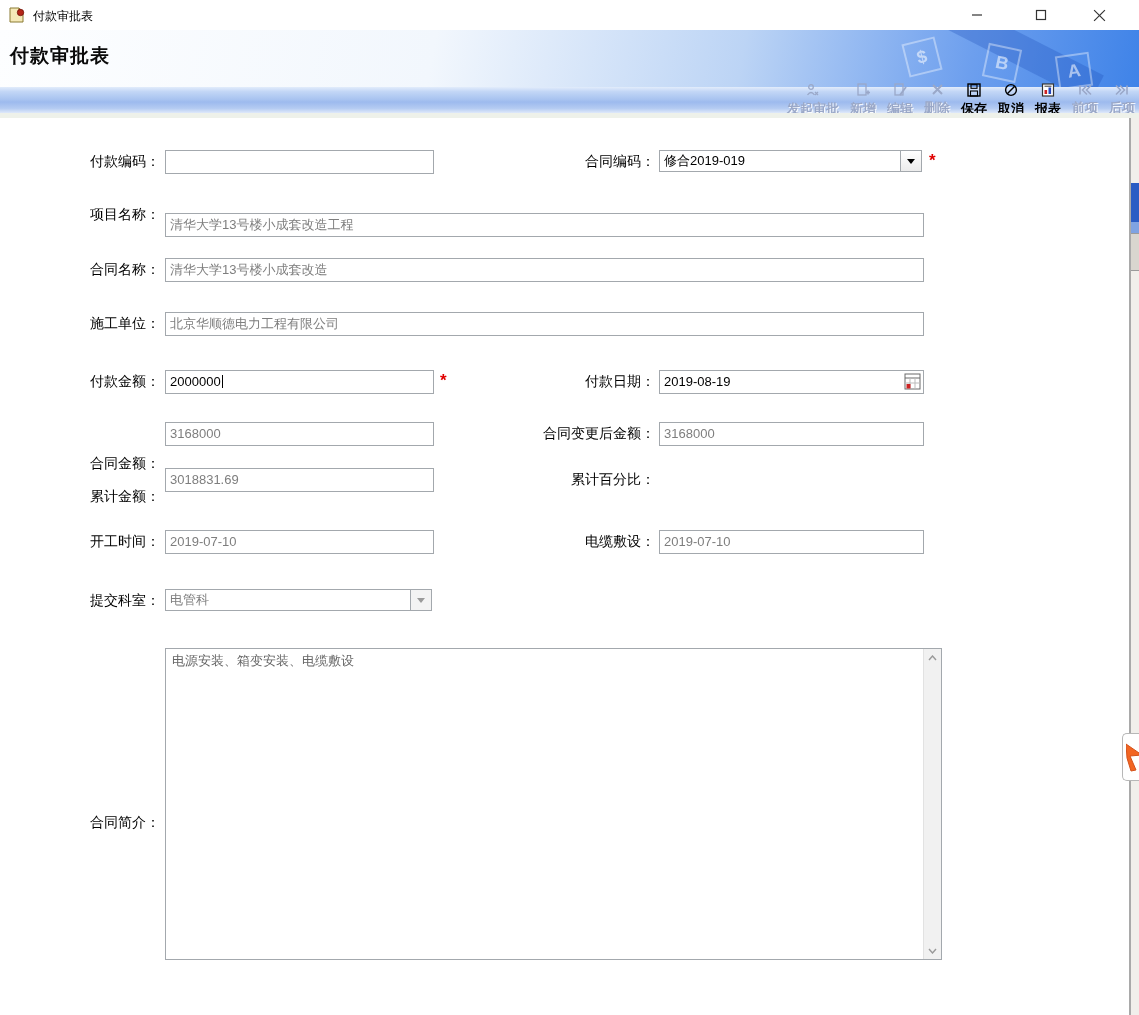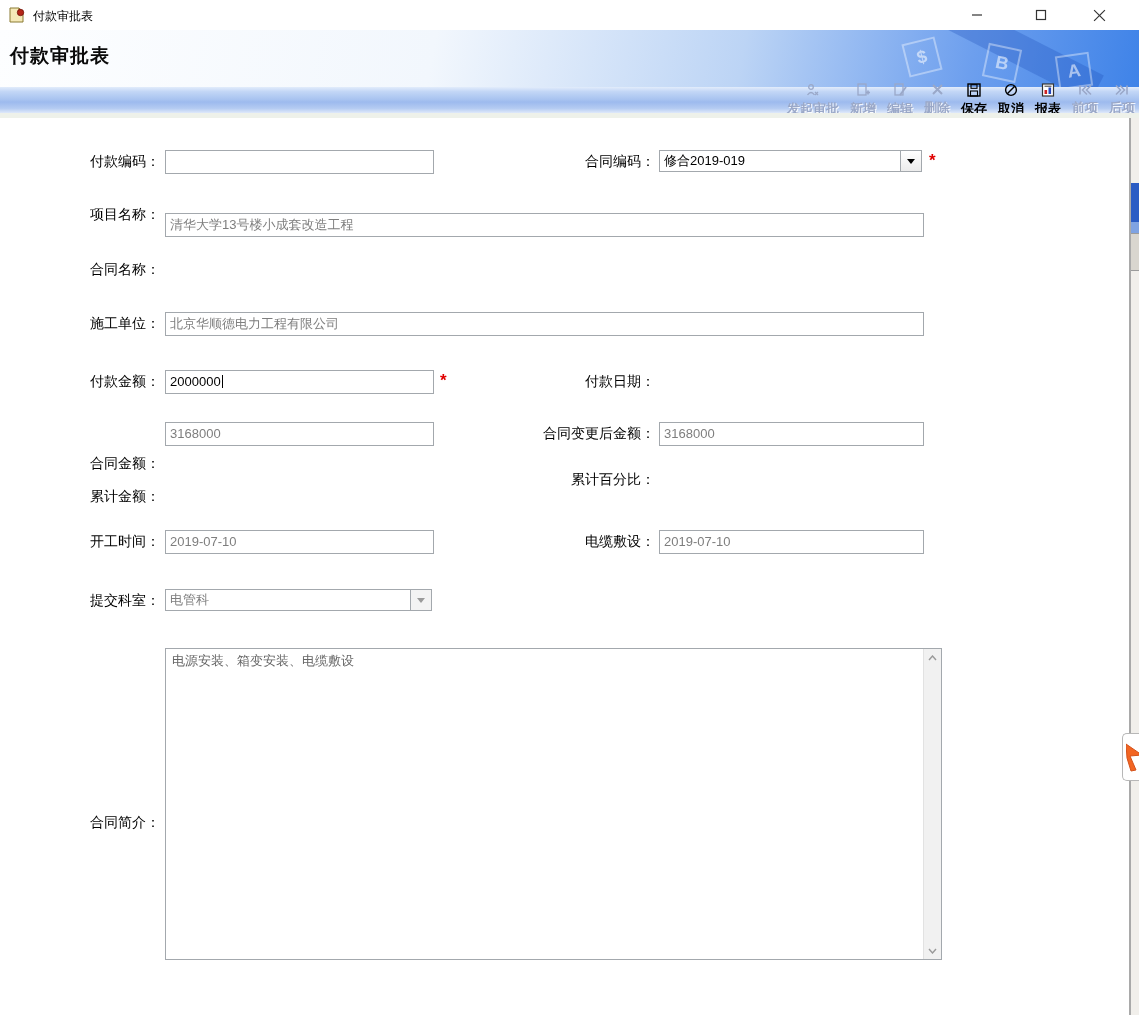--- a/index.html
+++ b/index.html
@@ -198,35 +198,48 @@
     <div class="combo-btn">
       <div class="arrow-down"></div>
     </div>
   </div>
   <div class="req" style="left:929px;top:33px;">*</div>
 
   <div class="flabel lcol" style="top:88px;">项目名称：</div>
   <div class="tb ro w-full" style="top:85px;margin-top:10px;">清华大学13号楼小成套改造工程</div>
 
   <div class="flabel lcol" style="top:143px;">合同名称：</div>
+  <div class="tb ro w-full" style="top:140px;">清华大学13号楼小成套改造</div>
 
   <div class="flabel lcol" style="top:197px;">施工单位：</div>
   <div class="tb ro w-full" style="top:194px;">北京华顺德电力工程有限公司</div>
 
   <div class="flabel lcol" style="top:255px;">付款金额：</div>
   <div class="tb w-left" style="top:252px;"><span>2000000</span><span class="caret"></span></div>
   <div class="req" style="left:440px;top:253px;">*</div>
   <div class="flabel rcol" style="top:255px;">付款日期：</div>
+  <div class="tb datebox" style="top:252px;">
+    <span>2019-08-19</span>
+    <svg class="date-icon" width="17" height="17" viewBox="0 0 17 17">
+      <rect x="1" y="1" width="15" height="15" fill="#fff" stroke="#6a6a6a" stroke-width="1"></rect>
+      <line x1="1" y1="5" x2="16" y2="5" stroke="#6a6a6a" stroke-width="1"></line>
+      <line x1="6" y1="5" x2="6" y2="16" stroke="#bbb" stroke-width="1"></line>
+      <line x1="11" y1="5" x2="11" y2="16" stroke="#bbb" stroke-width="1"></line>
+      <line x1="1" y1="10" x2="16" y2="10" stroke="#bbb" stroke-width="1"></line>
+      <rect x="2.5" y="11" width="4" height="4.5" fill="#c22"></rect>
+    </svg>
+  </div>
 
   <div class="flabel lcol" style="top:321px;margin-top:16px;">合同金额：</div>
   <div class="tb ro w-left" style="top:304px;">3168000</div>
   <div class="flabel rcol" style="top:307px;">合同变更后金额：</div>
   <div class="tb ro w-right" style="top:304px;">3168000</div>
 
   <div class="flabel lcol" style="top:370px;">累计金额：</div>
+  <div class="tb ro w-left" style="top:350px;">3018831.69</div>
   <div class="flabel rcol" style="top:353px;">累计百分比：</div>
 
   <div class="flabel lcol" style="top:415px;">开工时间：</div>
   <div class="tb ro w-left" style="top:412px;">2019-07-10</div>
   <div class="flabel rcol" style="top:415px;">电缆敷设：</div>
   <div class="tb ro w-right" style="top:412px;">2019-07-10</div>
 
   <div class="flabel lcol" style="top:474px;">提交科室：</div>
   <div class="combo ro c-dept">
     <div class="combo-text">电管科</div>

